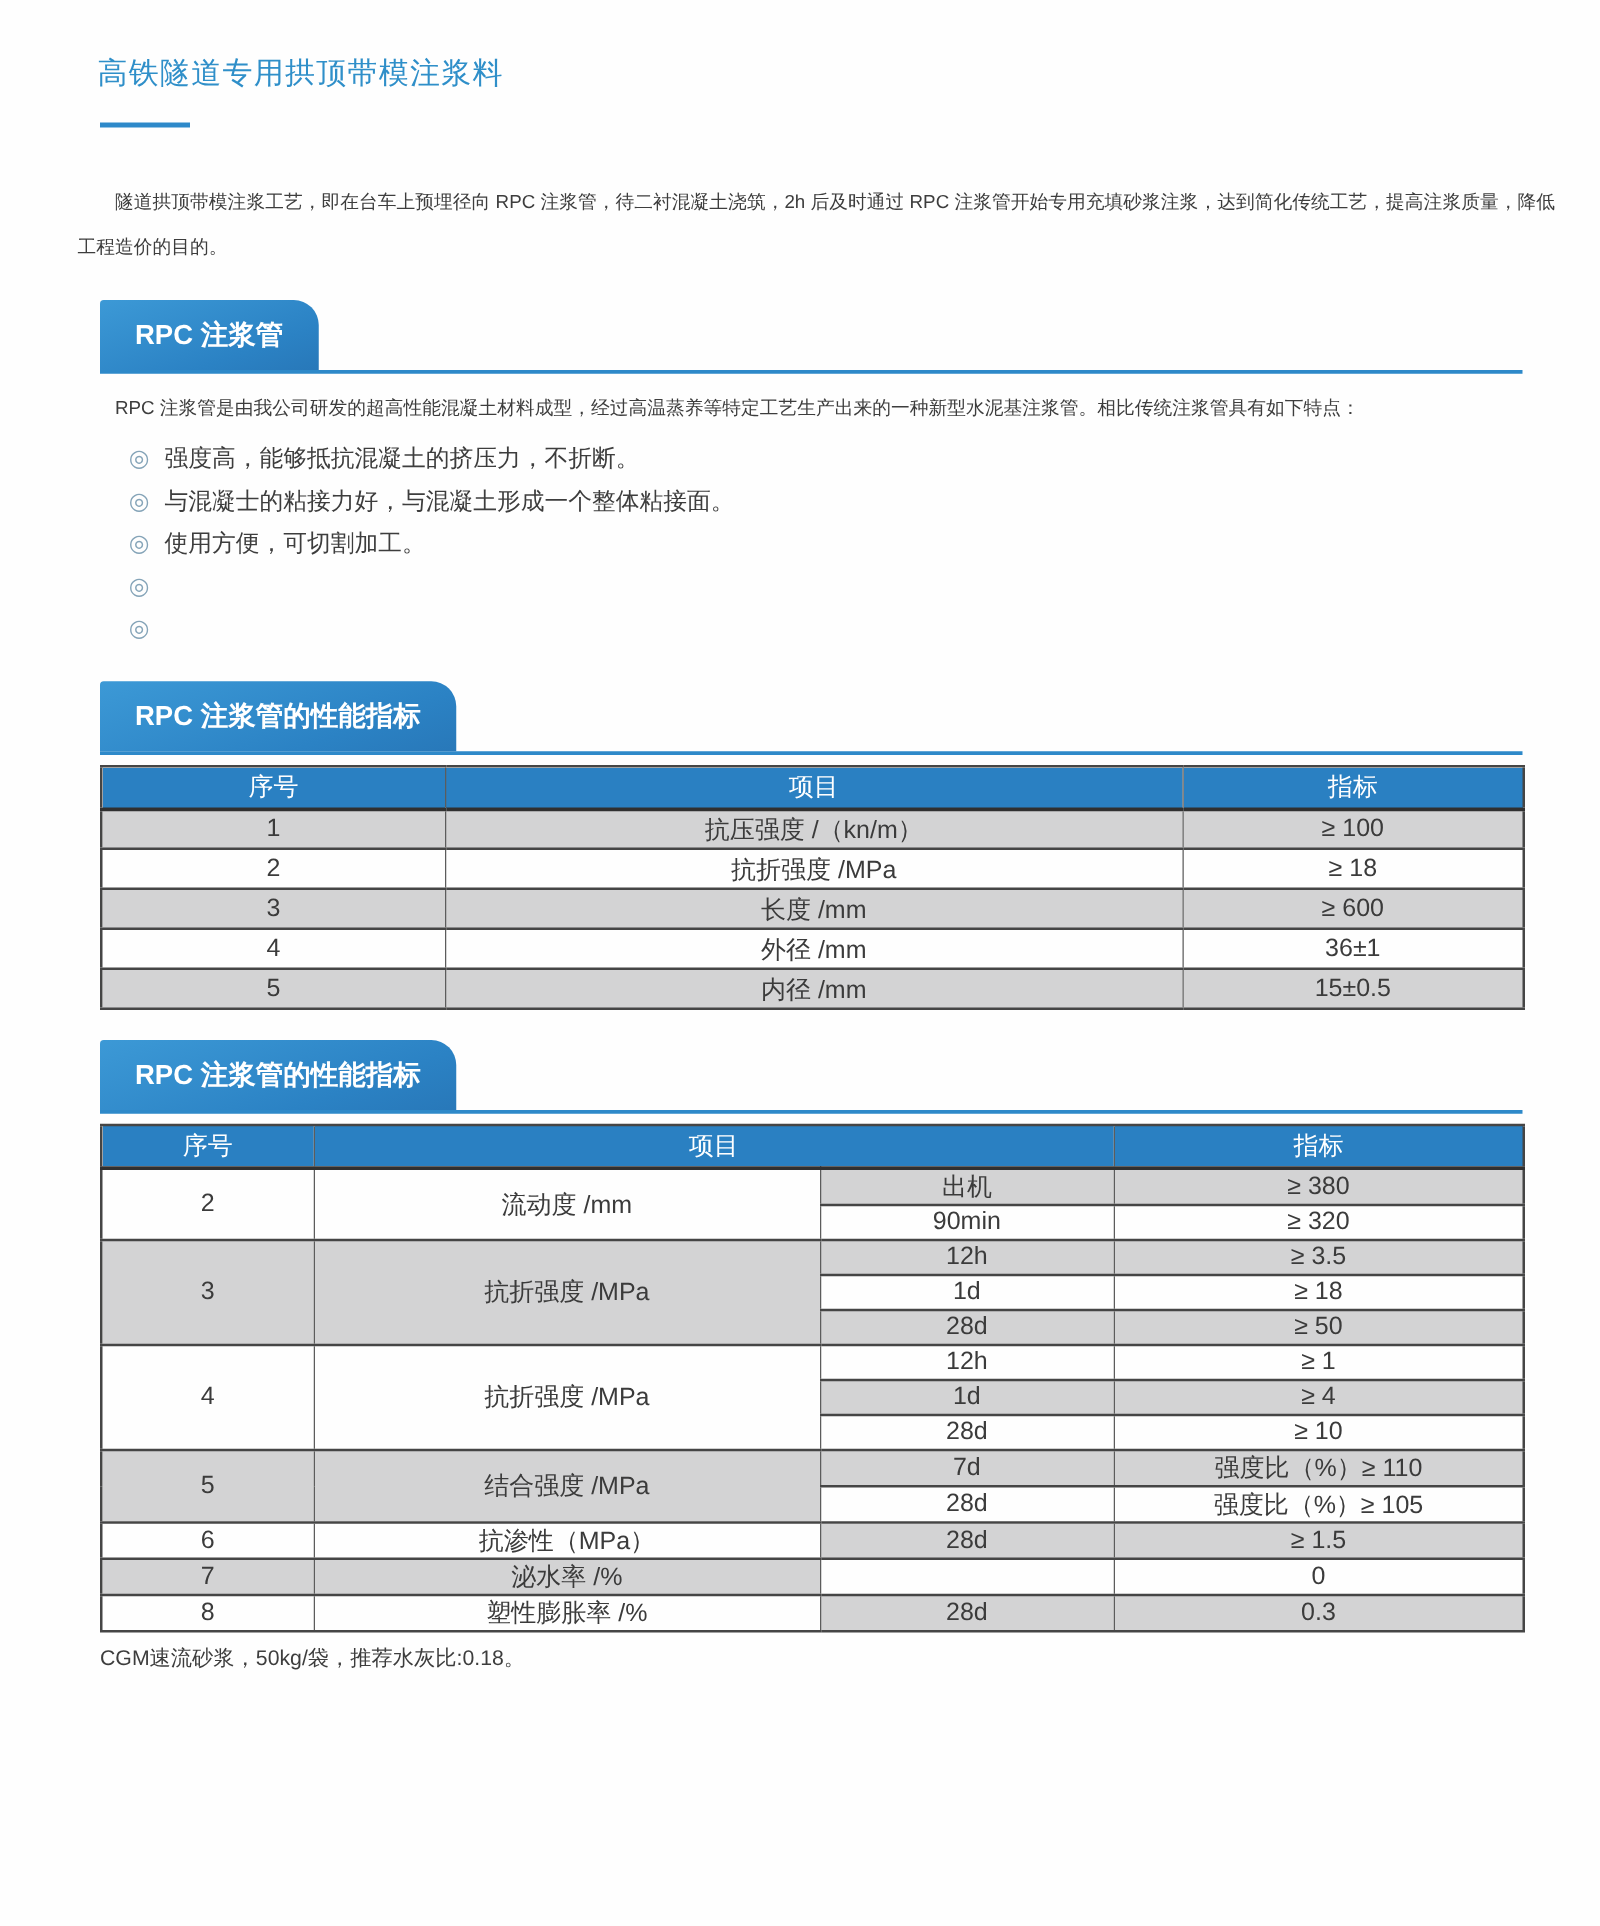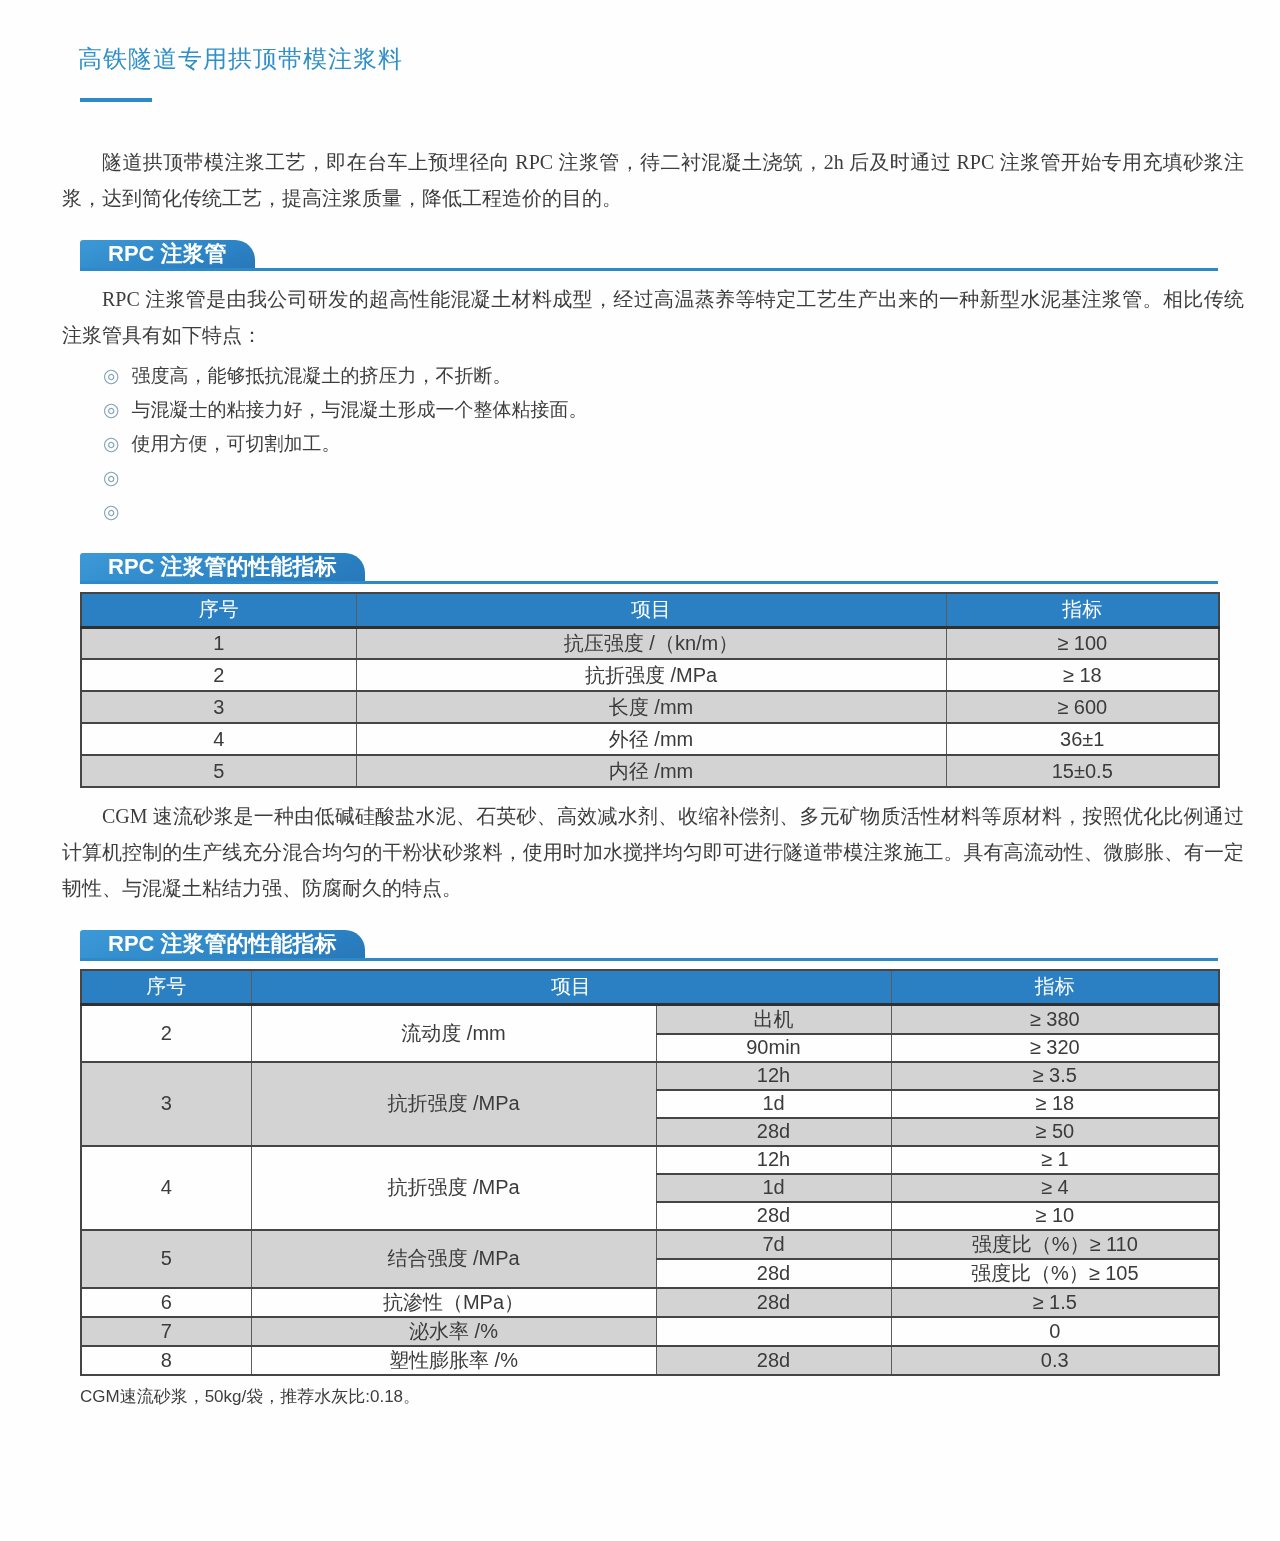--- a/index.html
+++ b/index.html
@@ -22,36 +22,35 @@
   .page{padding:24px 36px 0 62px;}
   .inset{margin-left:18px;}
 
   h1.page-title{
     margin:16px;font-size:24px;font-weight:normal;color:var(--title-blue);
     line-height:38px;letter-spacing:1px;
   }
   .title-underline{width:72px;height:4px;background:var(--accent);margin:20px 0 0 18px;}
 
   p.para{
-    margin:0;font-size:20px;line-height:36px;text-indent:2em;color:var(--text);
+    margin:0;font-size:15px;line-height:36px;text-indent:2em;color:var(--text);
     text-align:justify;
-    font-family:Liberation Serif, serif;
   }
   p.intro{margin-top:42px;}
 
   .section-header{
     margin-left:18px;width:1138px;margin-top:24px;
     border-bottom:3px solid var(--accent);
     line-height:0;
   }
   .badge{
     display:inline-block;min-width:150px;text-align:center;
     background:linear-gradient(160deg,#3c99d6 0%,#2b82c4 70%,#2878b9 100%);
     color:#ffffff;font-size:22px;font-weight:bold;line-height:28px;
-    padding:0 28px;border-radius:3px 20px 0 0;
+    padding:14px 28px;border-radius:3px 20px 0 0;
   }
   p.body-para{margin-top:10px;}
 
   ul.feature-list{list-style:none;margin:6px 0 0;padding:0 0 0 41px;}
   ul.feature-list li{
     font-size:19px;line-height:24px;padding:5px 0;color:var(--text);
     display:flex;align-items:center;
   }
   .bullet-mark{color:#85a4b8;font-size:19px;margin-right:12px;flex:0 0 auto;}
 
@@ -152,21 +151,20 @@
           <td>36±1</td>
         </tr>
         <tr class="gray">
           <td>5</td>
           <td>内径 /mm</td>
           <td>15±0.5</td>
         </tr>
       </tbody>
   </table>
 
-  <p class="para body-para">CGM 速流砂浆是一种由低碱硅酸盐水泥、石英砂、高效减水剂、收缩补偿剂、多元矿物质活性材料等原材料，按照优化比例通过计算机控制的生产线充分混合均匀的干粉状砂浆料，使用时加水搅拌均匀即可进行隧道带模注浆施工。具有高流动性、微膨胀、有一定韧性、与混凝土粘结力强、防腐耐久的特点。</p>
 
   <div class="section-header">
     <span class="badge">RPC 注浆管的性能指标</span>
   </div>
   <table class="spec" id="table2">
     <colgroup>
         <col style="width:170px">
         <col style="width:405px">
         <col style="width:235px">
         <col style="width:328px">

